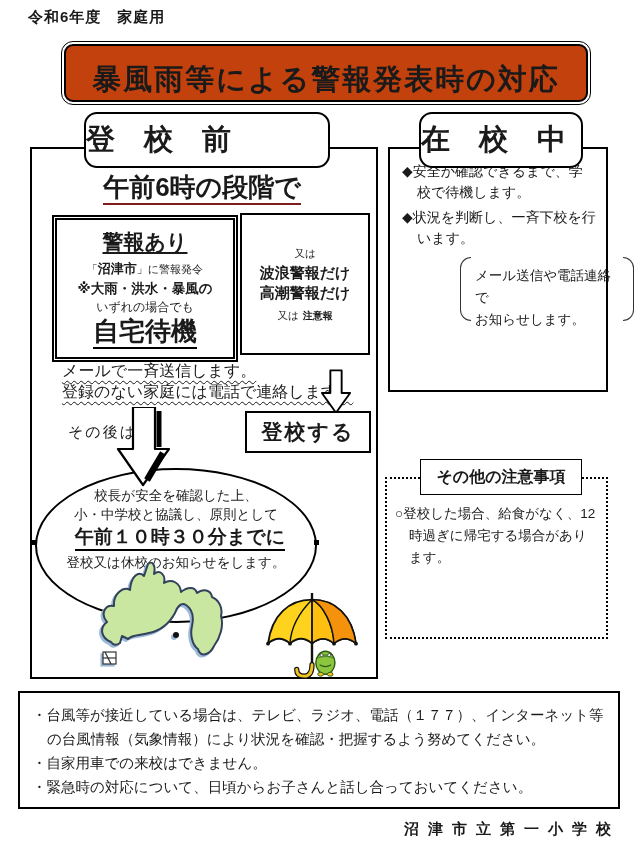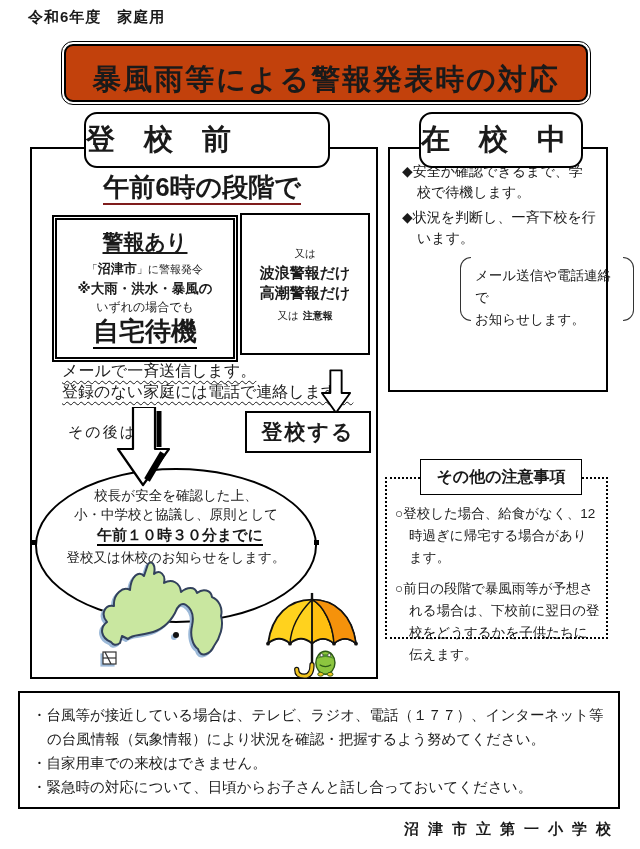--- a/index.html
+++ b/index.html
@@ -63,21 +63,21 @@
     display:flex;align-items:center;justify-content:center;
     font-size:21px;font-weight:bold;letter-spacing:2px;z-index:2;
   }
 
   .decision-ellipse{
     left:35px;top:468px;width:282px;height:155px;border:2px solid #000;border-radius:50%;
     display:flex;flex-direction:column;align-items:center;text-align:center;
     padding-top:16px;box-sizing:border-box;background:transparent;
   }
   .decision-ellipse .l{font-size:13.5px;line-height:19px;}
-  .decision-ellipse .deadline{font-size:15px;font-weight:bold;border-bottom:2px solid #000;margin:2px 0 2px 8px;line-height:1.2;}
+  .decision-ellipse .deadline{font-size:19px;font-weight:bold;border-bottom:2px solid #000;margin:2px 0 2px 8px;line-height:1.2;}
   .handle{width:5px;height:5px;background:#000;}
 
   
   .right-col{left:388px;top:147px;width:220px;height:245px;border:2px solid #000;background:#fff;box-sizing:border-box;}
   .right-sub{margin-top:22px;text-align:center;font-size:20px;font-weight:bold;letter-spacing:1px;}
   .right-bullets{margin:12px 10px 0 12px;font-size:14px;line-height:21px;}
   .right-bullets div{padding-left:15px;text-indent:-15px;margin-bottom:4px;}
   .note-brackets{display:flex;margin:8px 0 0 22px;width:174px;height:64px;padding-left:48px;}
   .bk{width:11px;border:1.5px solid #333;box-sizing:border-box;}
   .bk.l{border-right:none;border-radius:14px 0 0 14px;}
@@ -217,21 +217,20 @@
     <div class="bk r"></div>
   </div>
 </div>
 <div class="abs col-header right-header">
   <span>在　校　中</span>
 </div>
 
 <div class="abs dotted-box">
   <div class="dotted-items">
     <div>○登校した場合、給食がなく、12 時過ぎに帰宅する場合があります。</div>
-    <div>○前日の段階で暴風雨等が予想される場合は、下校前に翌日の登校をどうするかを子供たちに伝えます。</div>
   </div>
 </div>
 <div class="abs notes-title">
   <span>その他の注意事項</span>
 </div>
 
 <div class="abs bottom-box">
   <div>・台風等が接近している場合は、テレビ、ラジオ、電話（１７７）、インターネット等の台風情報（気象情報）により状況を確認・把握するよう努めてください。</div>
   <div>・自家用車での来校はできません。</div>
   <div>・緊急時の対応について、日頃からお子さんと話し合っておいてください。</div>

